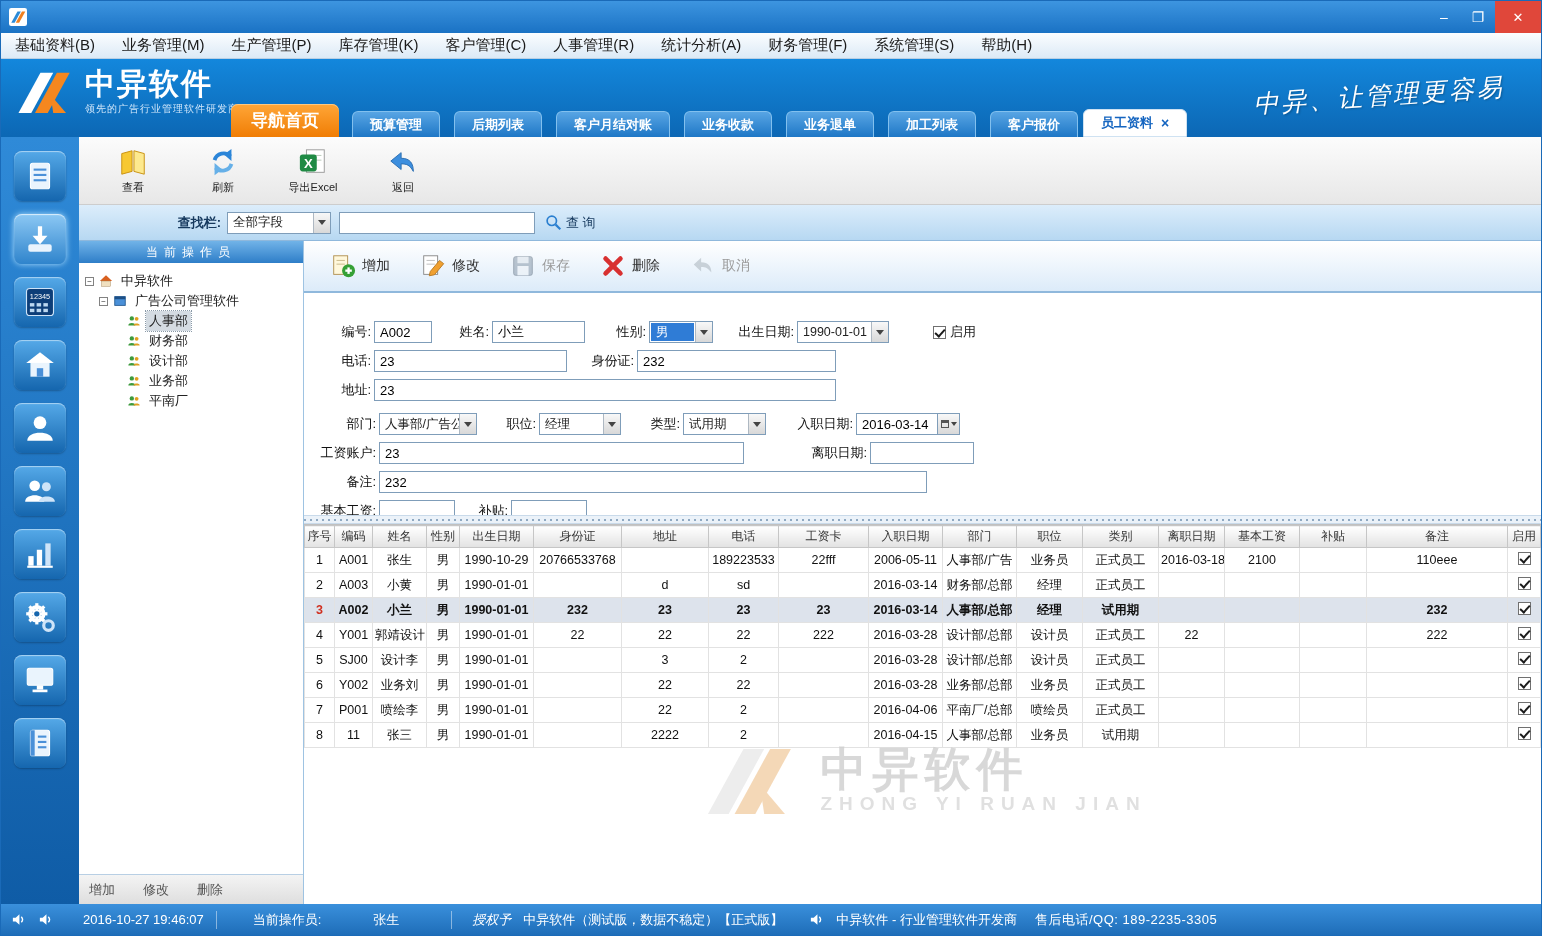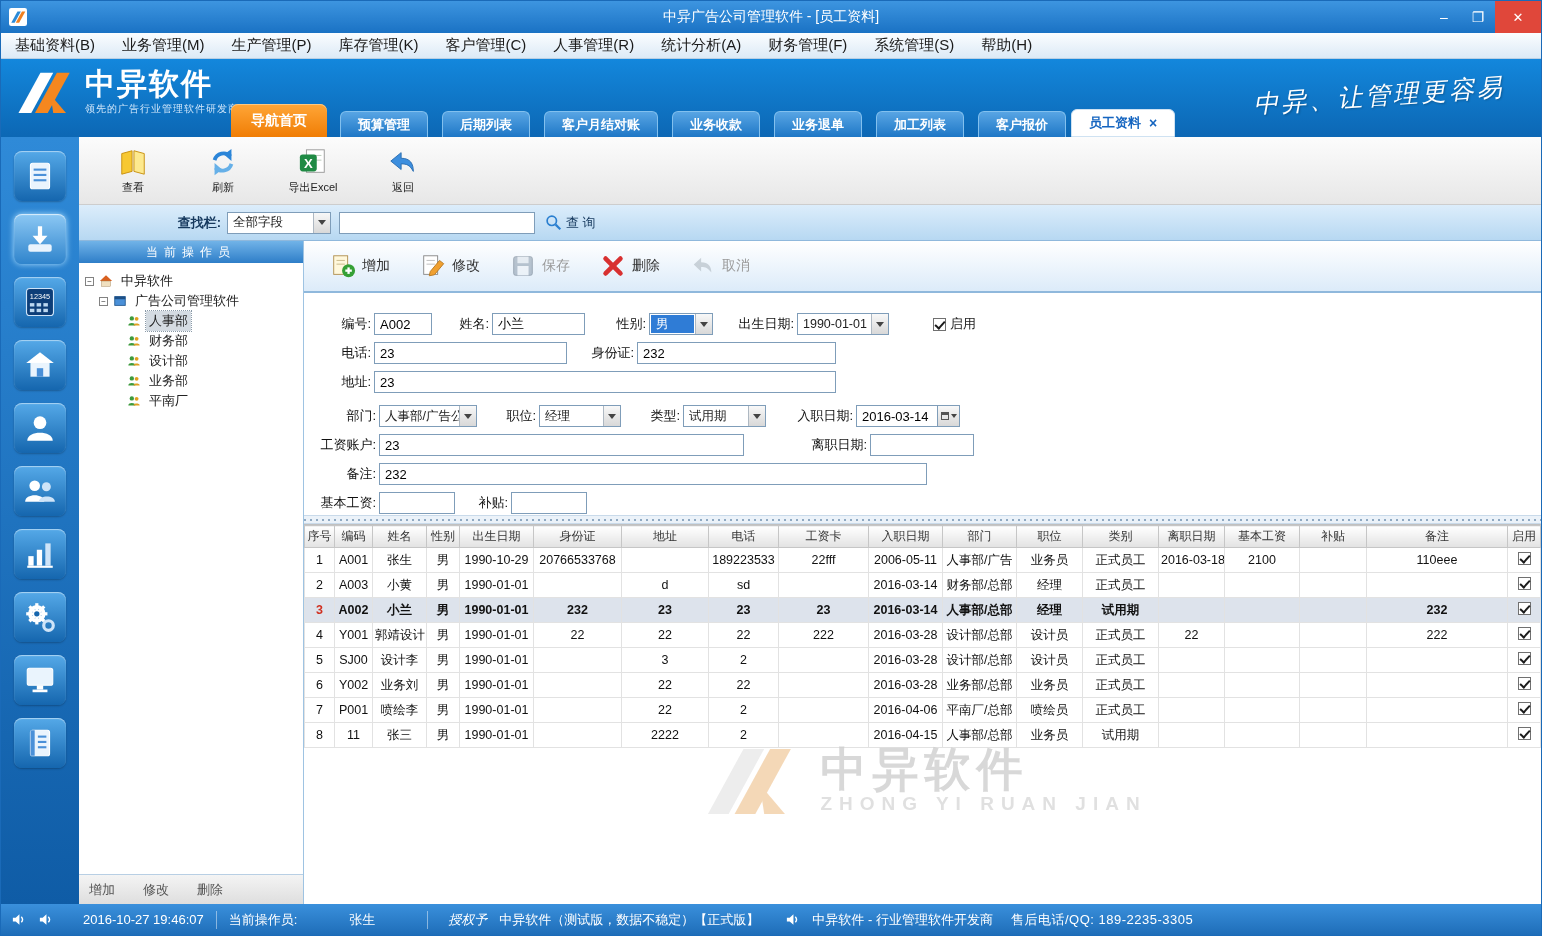--- a/index.html
+++ b/index.html
@@ -19,21 +19,21 @@
   .menubar { height:26px; background:linear-gradient(180deg,#fbfdff,#dceaf6); border-bottom:1px solid #b9cfe4; display:flex; align-items:center; padding-left:14px; gap:27px; flex:0 0 auto; }
   .menu-item { color:#1a1a1a; font-size:15px; white-space:nowrap; }
 
   
   .header { height:78px; background:linear-gradient(180deg,#1387dc,#0c67b4); position:relative; flex:0 0 auto; }
   .brand { position:absolute; left:12px; top:8px; display:flex; align-items:center; gap:8px; }
   .brand-name { color:#fff; font-size:30px; font-weight:bold; letter-spacing:2px; line-height:32px; }
   .brand-tag { color:#cfe6fa; font-size:10px; letter-spacing:1px; margin-top:2px; }
   .slogan { position:absolute; right:36px; top:20px; color:#fff; font-family:"Liberation Serif","DejaVu Serif",serif; font-style:italic; font-size:25px; transform:rotate(-4deg); letter-spacing:3px; text-shadow:1px 1px 2px rgba(0,0,0,.25); }
   .tabstrip { position:absolute; left:230px; bottom:0; display:flex; align-items:flex-end; gap:5px; }
-  .tab-home { height:33px; padding:8px 20px; display:flex; align-items:center; background:linear-gradient(180deg,#ffa637,#f07d05); border-radius:7px 7px 0 0; color:#fff; font-size:14px; font-weight:bold; margin-right:8px; box-shadow:inset 0 1px 0 #ffc87e; }
+  .tab-home { height:33px; padding:8px 20px; display:flex; align-items:center; background:linear-gradient(180deg,#ffa637,#f07d05); border-radius:7px 7px 0 0; color:#fff; font-size:17px; font-weight:bold; margin-right:8px; box-shadow:inset 0 1px 0 #ffc87e; }
   .tab { height:26px; padding:0 17px; display:flex; align-items:center; background:linear-gradient(180deg,#58a5e4,#1e77c6); border:1px solid #82c0ee; border-bottom:none; border-radius:6px 6px 0 0; color:#fff; font-size:13px; font-weight:bold; white-space:nowrap; }
   .tab.active { height:28px; background:#fff; border:1px solid #cfe2f2; color:#1565c0; gap:8px; }
   .tab.active .closex { color:#1565c0; font-weight:bold; font-size:14px; }
 
   
   .main { flex:1 1 auto; display:flex; min-height:0; }
   .iconbar { width:78px; background:linear-gradient(180deg,#2f8ad8,#0f5ca6); display:flex; flex-direction:column; align-items:center; padding-top:14px; gap:13px; flex:0 0 auto; }
   .tile { width:52px; height:50px; border-radius:8px; background:linear-gradient(180deg,#55a9e8,#1566ae); box-shadow:inset 0 1px 1px rgba(255,255,255,.5), 0 1px 2px rgba(0,0,0,.25); display:flex; align-items:center; justify-content:center; }
   .tile.active { background:linear-gradient(180deg,#8cc8f4,#2f84cc); box-shadow:0 0 6px #aee0ff, inset 0 1px 1px rgba(255,255,255,.7); }
 
@@ -70,21 +70,21 @@
   .tree-btn { color:#555; font-size:13px; }
 
   
   .rightarea { flex:1 1 auto; display:flex; flex-direction:column; min-width:0; background:#fff; }
   .ribbon { height:52px; background:linear-gradient(180deg,#ffffff,#dcebf9); border-bottom:2px solid #8fb8dc; display:flex; align-items:center; gap:30px; padding-left:26px; flex:0 0 auto; }
   .rbtn { display:flex; align-items:center; gap:6px; font-size:14px; color:#333; }
   .rbtn.disabled { color:#9a9a9a; }
   .rbtn.disabled svg { opacity:.55; }
 
   
-  .formarea { height:222px; padding-top:20px; flex:0 0 auto; font-size:13px; }
+  .formarea { height:222px; padding-top:28px; flex:0 0 auto; font-size:13px; }
   .frow { display:flex; align-items:center; margin-bottom:7px; }
   .lb { text-align:right; padding-right:3px; white-space:nowrap; color:#111; }
   .chkwrap { display:flex; align-items:center; gap:4px; margin-left:44px; }
   .cb { width:13px; height:13px; border:1px solid #707070; background:#fff; display:inline-block; position:relative; }
   .cb.checked::after { content:""; position:absolute; left:3px; top:0px; width:4px; height:8px; border-right:2px solid #1b1b1b; border-bottom:2px solid #1b1b1b; transform:rotate(42deg); }
   .datebtn { width:22px; height:22px; border:1px solid #7f9db9; border-left:none; background:linear-gradient(180deg,#f8f8f8,#d8d8d8); display:inline-flex; align-items:center; justify-content:center; gap:2px; }
   .datebtn .cal { width:8px; height:8px; border:1px solid #555; border-top:3px solid #555; }
   .datebtn::after { content:""; border:3px solid transparent; border-top:4px solid #444; margin-top:3px; }
 
   .splitter { height:9px; background:#ebf2f9; border-top:1px solid #c9daea; border-bottom:1px solid #c9daea; position:relative; flex:0 0 auto; }
@@ -111,21 +111,20 @@
 <body>
 
 <div class="window">
 
   <div class="titlebar">
     <svg class="tlogo" viewBox="0 0 16 16">
         <rect width="16" height="16" rx="2" fill="#fff"></rect>
         <polygon points="2,13 7.5,3 10.5,3 5,13" fill="#2a8ad8"></polygon>
         <polygon points="6,13 11.5,3 14.5,3 9,13" fill="#f08020"></polygon>
       </svg>
-    <div class="title-text">中异广告公司管理软件 - [员工资料]</div>
     <div class="title-btns">
       <div class="tbtn">–</div>
       <div class="tbtn">❐</div>
       <div class="tbtn close">✕</div>
     </div>
   </div>
 
   <div class="menubar">
       <span class="menu-item">基础资料(B)</span>
       <span class="menu-item">业务管理(M)</span>
@@ -738,21 +737,21 @@
     <svg width="15" height="15" viewBox="0 0 16 16">
         <polygon points="2,6 5,6 9,2.5 9,13.5 5,10 2,10" fill="#fff"></polygon>
         <path d="M11 5 A4.5 4.5 0 0 1 11 11" fill="none" stroke="#fff" stroke-width="1.5"></path>
       </svg>
     <svg width="15" height="15" viewBox="0 0 16 16">
         <polygon points="2,6 5,6 9,2.5 9,13.5 5,10 2,10" fill="#fff"></polygon>
         <path d="M11 5 A4.5 4.5 0 0 1 11 11" fill="none" stroke="#fff" stroke-width="1.5"></path>
       </svg>
     <span style="margin-left:18px;">2016-10-27 19:46:07</span>
     <span class="sdiv"></span>
-    <span style="margin-left:0;">当前操作员:</span>
+    <span style="margin-left:24px;">当前操作员:</span>
     <span style="margin-left:40px;">张生</span>
     <span class="sdiv" style="margin-left:40px;"></span>
     <span style="margin-left:8px;font-style:italic;">授权予</span>
     <span>中异软件（测试版，数据不稳定）【正式版】</span>
     <svg width="15" height="15" viewBox="0 0 16 16" style="margin-left:14px;">
         <polygon points="2,6 5,6 9,2.5 9,13.5 5,10 2,10" fill="#fff"></polygon>
         <path d="M11 5 A4.5 4.5 0 0 1 11 11" fill="none" stroke="#fff" stroke-width="1.5"></path>
       </svg>
     <span>中异软件 - 行业管理软件开发商</span>
     <span class="s-support" style="margin-left:6px;">售后电话/QQ: 189-2235-3305</span>

